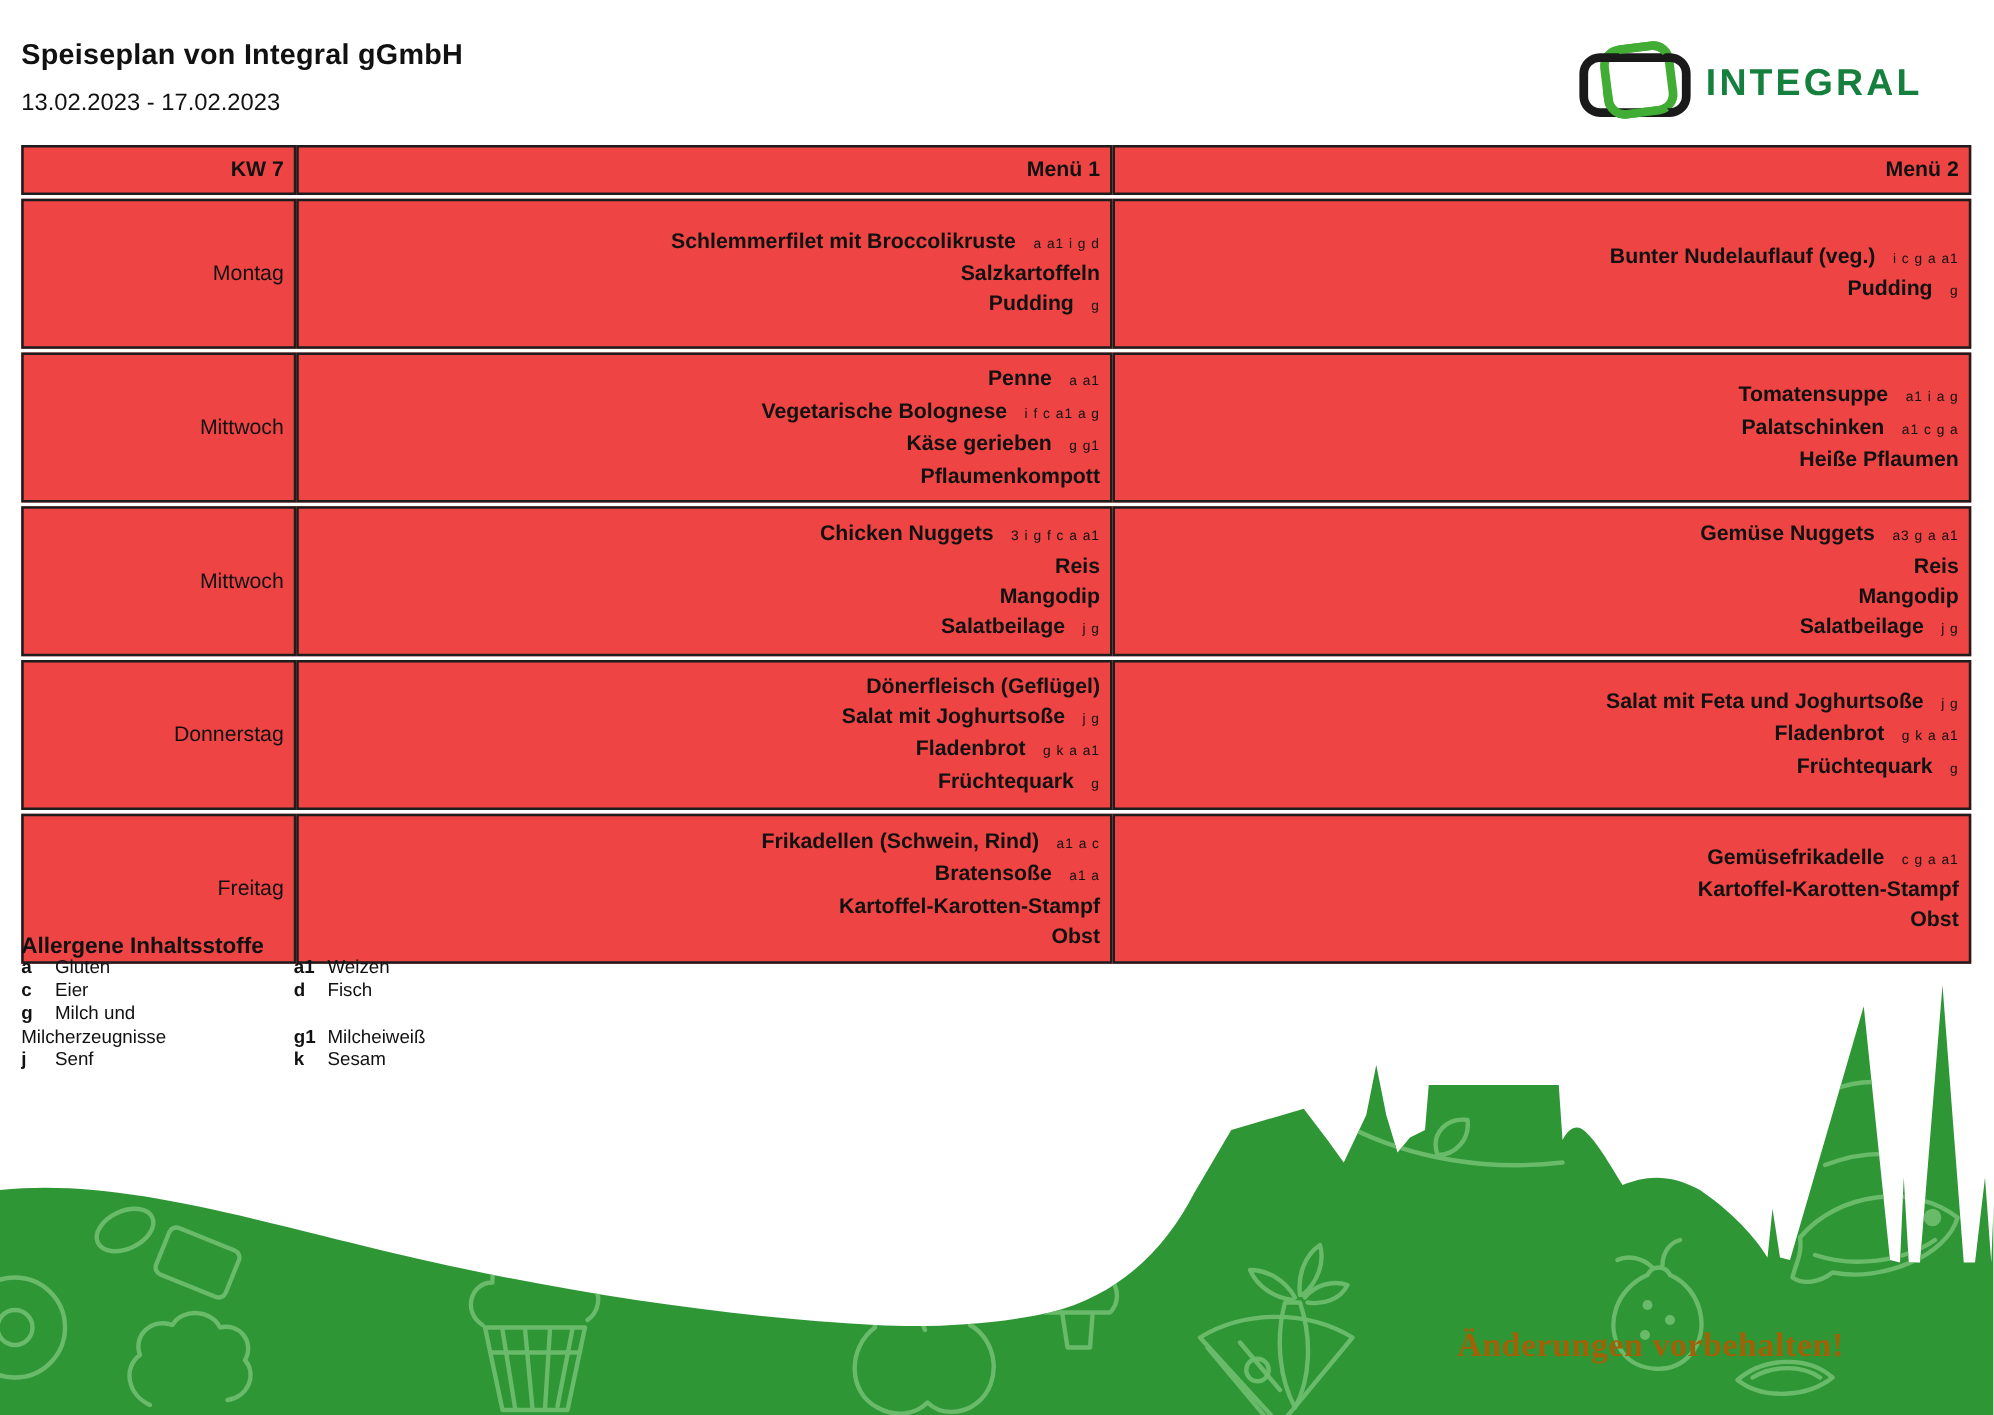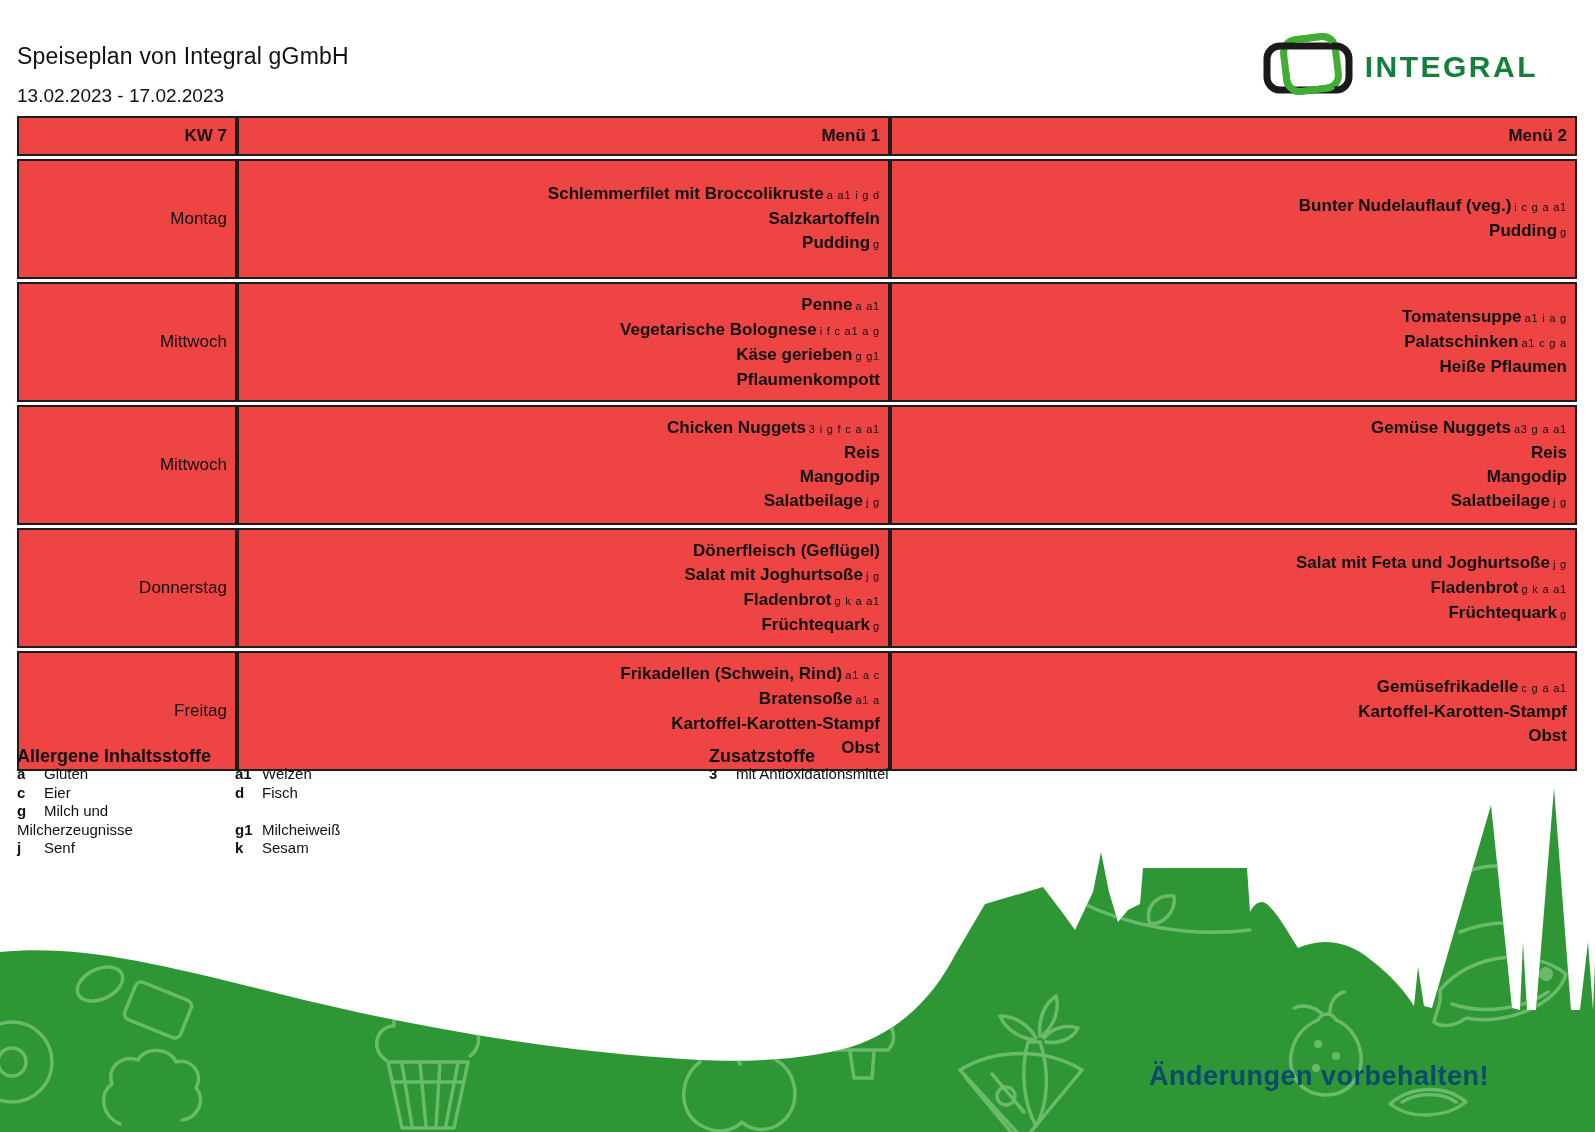--- a/index.html
+++ b/index.html
@@ -10,21 +10,21 @@
     overflow:hidden;
     font-family:"Liberation Sans", sans-serif;
     color:#111;
     --green:#2f9636;
     --doodle:#6dbd6d;
     --logo-green:#41ad34;
     --border:#1d1d1d;
   }
   
   .doc-header{position:absolute;left:17px;top:30px;right:17px;height:80px;}
-  .doc-title{font-size:23px;font-weight:normal;letter-spacing:.2px;margin-top:13px;}
+  .doc-title{font-size:23px;font-weight:bold;letter-spacing:.2px;}
   .doc-date{font-size:19px;margin-top:15px;}
   .logo{position:absolute;right:40px;top:2px;display:flex;align-items:center;gap:8px;}
   .logo-mark{width:96px;height:70px;}
   .logo-text{font-size:30px;font-weight:bold;letter-spacing:2.5px;color:#15803d;}
   
   .menu-table{
     position:absolute;left:17px;top:113px;
     width:1560px;
     border-collapse:separate;border-spacing:0 3px;
     table-layout:fixed;
@@ -34,41 +34,41 @@
   .menu-table col.c-m2{width:687px;}
   .menu-table th,.menu-table td{
     border:2px solid var(--border);
     text-align:right;vertical-align:middle;
     background:#ef4444;padding:4px 8px;
   }
   .menu-table th{height:28px;font-size:17px;font-weight:bold;}
   .menu-table td{height:108px;font-size:17px;}
   .day-cell{font-weight:normal;}
   .dish{line-height:24px;font-weight:bold;}
-  .codes{font-size:11px;font-weight:normal;letter-spacing:.8px;padding-left:3px;}
+  .codes{font-size:11px;font-weight:normal;letter-spacing:.8px;padding-left:14px;}
   
   .legend{position:absolute;left:17px;top:746px;width:1100px;height:120px;font-size:15px;}
   .legend-col{position:absolute;top:0;}
   .legend-col.c1{left:0;width:210px;}
   .legend-col.c2{left:218px;width:200px;}
   .legend-col.c3{left:432px;width:230px;}
   .legend-col.c4{left:692px;width:280px;}
   .legend-title{font-weight:bold;font-size:18px;height:19px;}
   .legend-spacer{height:19px;}
   .legend-line{height:18.5px;white-space:nowrap;}
   .legend-code{font-weight:bold;display:inline-block;min-width:27px;}
   
   .footer-art{position:absolute;left:0;bottom:0;width:1595px;height:380px;}
   .footer-art svg{display:block;width:100%;height:100%;}
   .green-shape{fill:var(--green);}
   .doodle{fill:none;stroke:var(--doodle);stroke-width:3.5;stroke-linecap:round;stroke-linejoin:round;opacity:.95;}
   .doodle-fill{fill:var(--doodle);stroke:none;opacity:.95;}
   .footer-notice{
-    position:absolute;right:106px;bottom:40px;
-    color:#0c4a6e;font-size:27px;font-weight:bold;letter-spacing:.5px;
+    position:absolute;right:120px;bottom:40px;
+    color:#a16207;font-size:27px;font-weight:bold;letter-spacing:.5px;font-family:Liberation Serif, serif;
   }
   .logo-rect{fill:none;stroke-width:7;}
   .logo-rect.black{stroke:#1a1a1a;}
   .logo-rect.green{stroke:var(--logo-green);}
 </style>
 </head>
 <body>
 
 <div class="page" style="--green: #2f9636; --doodle: #6dbd6d; --logo-green: #41ad34; --border: #1d1d1d;">
 
@@ -244,21 +244,15 @@
     <div class="legend-col c2">
       <div class="legend-spacer"></div>
       <div id="legend-c2">
           <div class="legend-line"><span class="legend-code">a1</span><span>Weizen</span></div>
           <div class="legend-line"><span class="legend-code">d</span><span>Fisch</span></div>
           <div class="legend-line"><span></span></div>
           <div class="legend-line"><span class="legend-code">g1</span><span>Milcheiweiß</span></div>
           <div class="legend-line"><span class="legend-code">k</span><span>Sesam</span></div>
         </div>
     </div>
-    <div class="legend-col c4">
-      <div class="legend-title">Zusatzstoffe</div>
-      <div id="legend-c4">
-          <div class="legend-line"><span class="legend-code">3</span><span>mit Antioxidationsmittel</span></div>
-        </div>
-    </div>
   </div>
 
 </div>
 
 </body></html>

